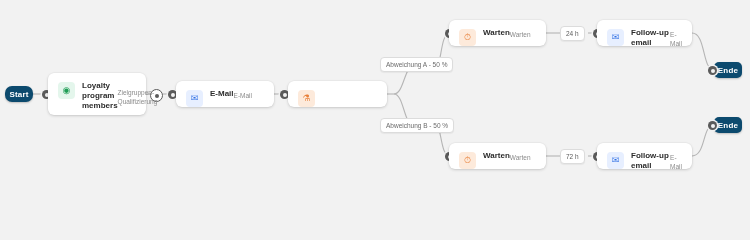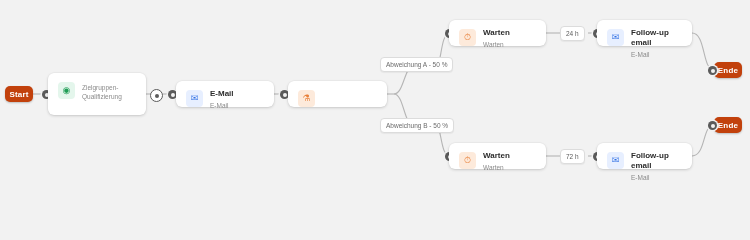--- a/index.html
+++ b/index.html
@@ -8,21 +8,21 @@
     background:#f2f2f2;
     font-family:"Liberation Sans", sans-serif;
     position:relative;
   }
   #canvas{position:absolute;inset:0;width:750px;height:192px;}
   svg.edges{position:absolute;left:0;top:0;width:750px;height:192px;pointer-events:none;}
 
   
   .pill{
     position:absolute;
-    background:#c2410c;
+    background:#0c4a6e;
     color:#ffffff;
     border-radius:5px;
     font-size:8px;
     font-weight:bold;
     letter-spacing:.2px;
     display:flex;align-items:center;justify-content:center;
     box-shadow:0 1px 2px rgba(0,0,0,.22);
   }
 
   
@@ -35,21 +35,21 @@
     align-items:flex-start;
     padding:8px 10px;
     box-sizing:border-box;
   }
   .node .ico{
     width:17px;height:17px;border-radius:4px;
     flex:0 0 17px;
     display:flex;align-items:center;justify-content:center;
     margin-right:7px;margin-top:1px;
   }
-  .node .txt{display:flex;flex-direction:column;min-width:0;}
+  .node .txt{display:flex;flex-direction:row;min-width:0;}
   .node .title{
     font-size:8px;font-weight:bold;color:#2c2c2c;line-height:10px;
     white-space:normal;
   }
   .node .subtitle{
     font-size:6.5px;color:#8a8a8a;line-height:9px;margin-top:2px;
     display:flex;align-items:center;gap:2px;
   }
 
   
@@ -134,21 +134,21 @@
       <path d="M692,33 C706,33 702,70 714,70"></path>
 
       <path d="M546,156 L560,156"></path>
 
       <path d="M588,156 L598,156"></path>
 
       <path d="M692,156 C706,156 702,125 714,125"></path>
     </g>
   </svg>
 
-  <div class="pill" style="left:5px;top:86px;width:28px;height:16px;">
+  <div class="pill" style="left:5px;top:86px;width:28px;height:16px;border-radius:7px;">
     <span>Start</span>
   </div>
 
   <div class="pill" style="left:714px;top:62px;width:28px;height:16px;">
     <span>Ende</span>
   </div>
 
   <div class="pill" style="left:714px;top:117px;width:28px;height:16px;">
     <span>Ende</span>
   </div>
@@ -162,20 +162,21 @@
   <div class="conn" style="left:593px;top:29px;"></div>
   <div class="conn" style="left:593px;top:152px;"></div>
   <div class="conn" style="left:708px;top:66px;"></div>
   <div class="conn" style="left:708px;top:121px;"></div>
 
   <div class="node" style="left:48px;top:73px;width:98px;height:42px;">
     <span class="ico" style="background:#e4f6ec;color:#1f9d55;">
       <span class="glyph">◉</span>
     </span>
     <span class="txt">
+      <span class="title">Loyalty program members</span>
       <span class="subtitle">Zielgruppen-Qualifizierung</span>
     </span>
   </div>
 
   <div class="node" style="left:176px;top:81px;width:98px;height:26px;">
     <span class="ico" style="background:#e7efff;color:#2f6fe4;">
       <span class="glyph">✉</span>
     </span>
     <span class="txt">
       <span class="title">E-Mail</span>

